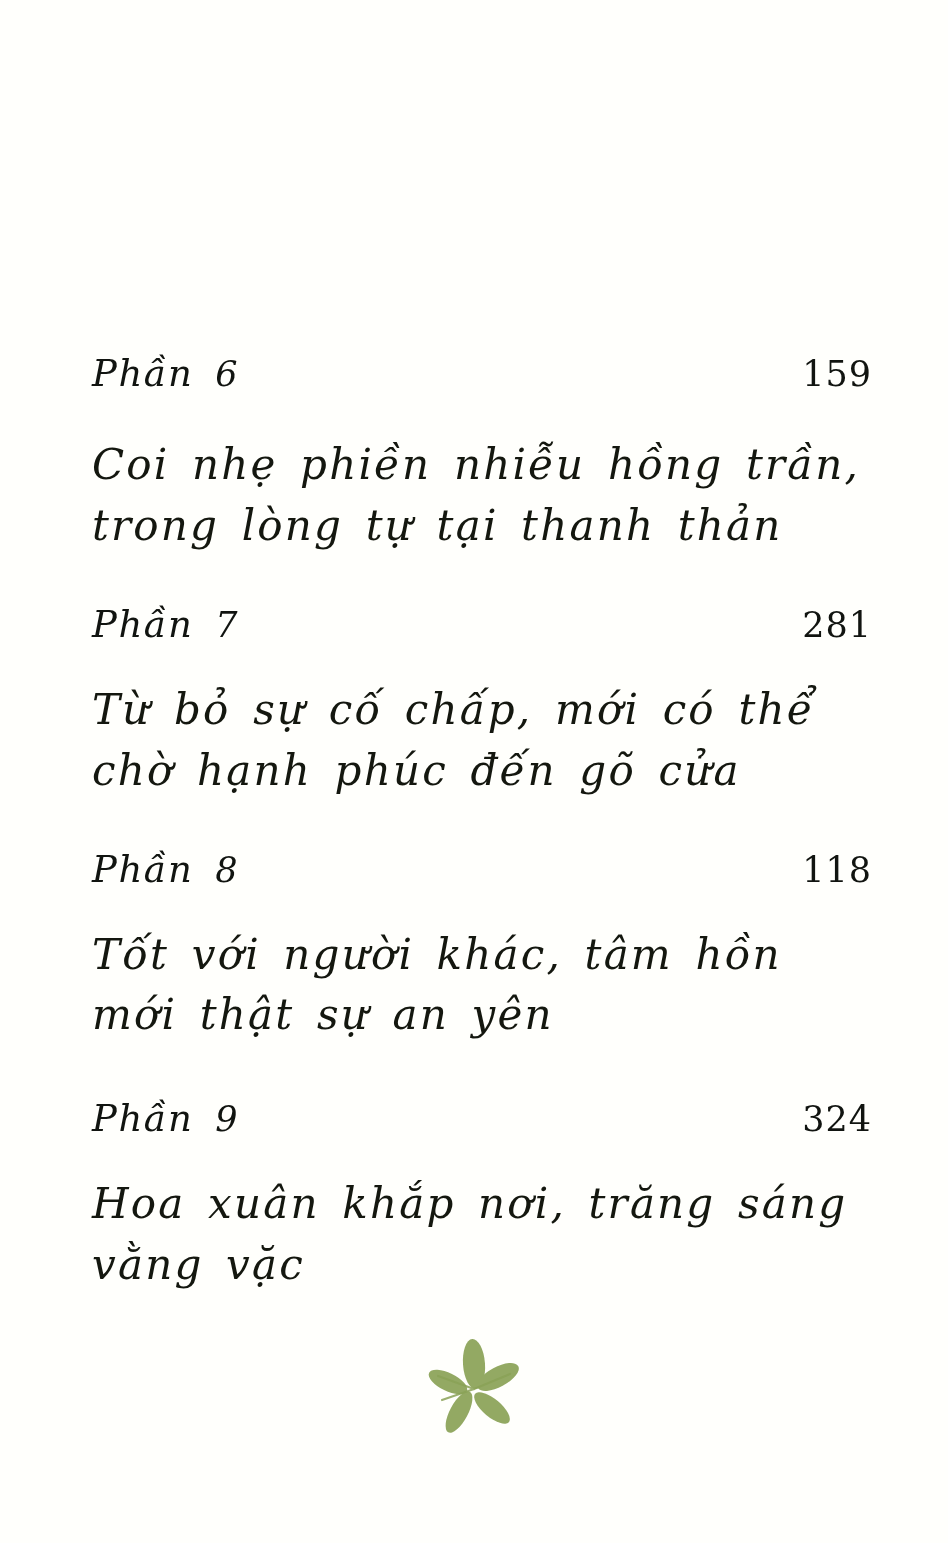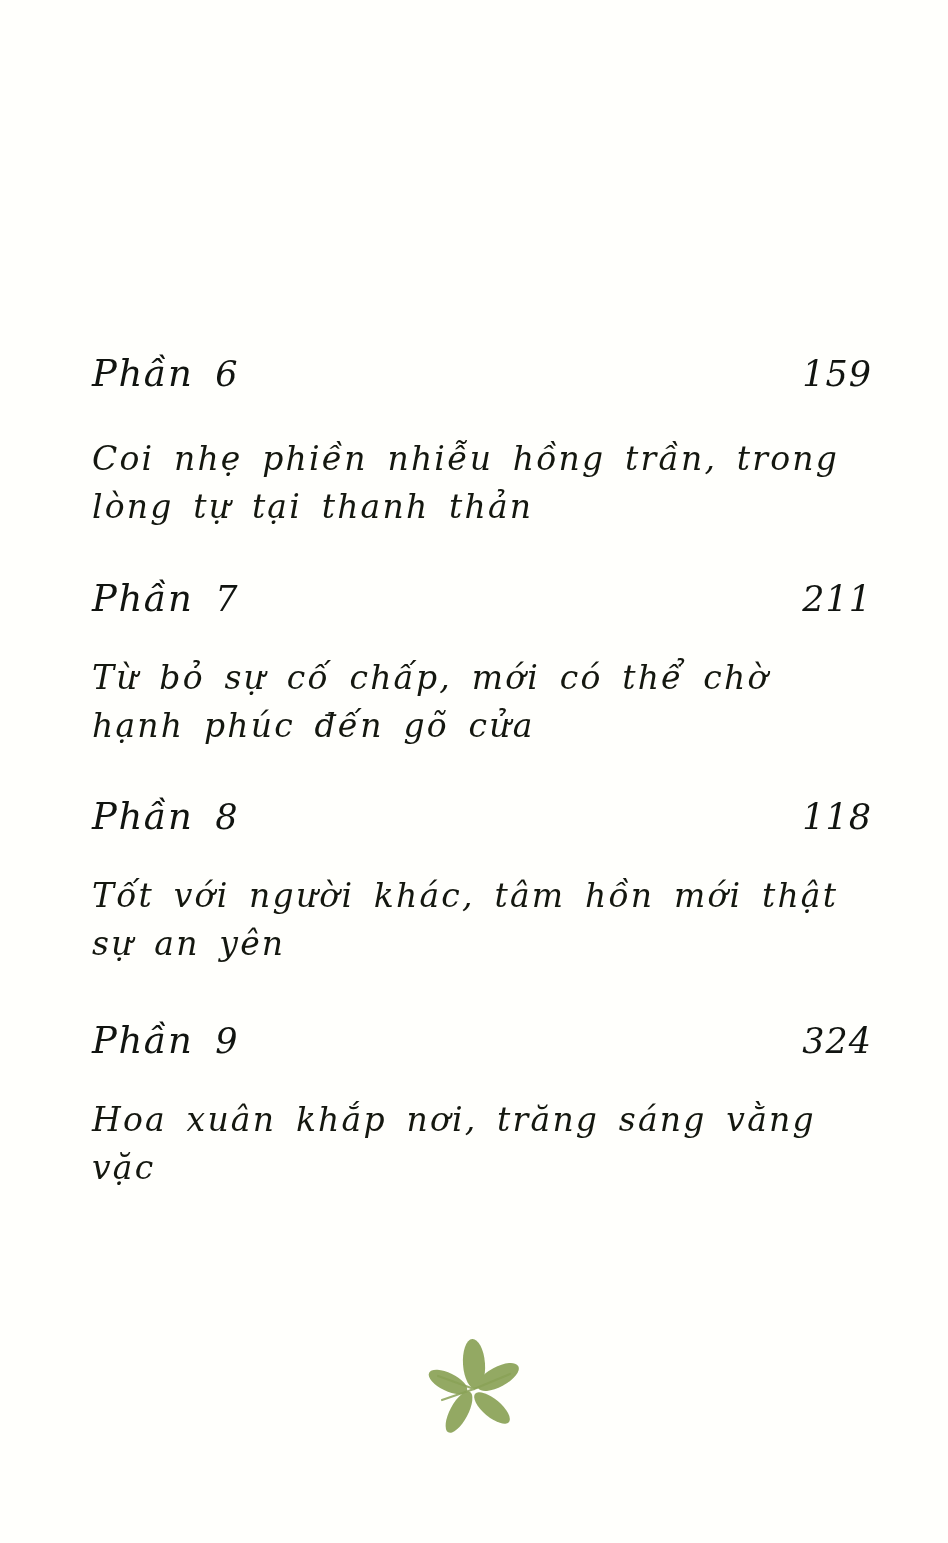--- a/index.html
+++ b/index.html
@@ -51,30 +51,29 @@
     color: #111410;
     white-space: nowrap;
   }
   .part-label .num {
     margin-left: 22px;
     font-size: 35px;
   }
 
   .page-num {
     font-family: "DejaVu Serif", serif;
-    font-style: italic;
     font-size: 35px;
     letter-spacing: 1px;
     color: #111410;
   }
 
   .entry-title {
     font-family: "DejaVu Serif", serif;
     font-style: italic;
-    font-size: 33px;
+    font-size: 42px;
     line-height: 1.45;
     letter-spacing: 2.2px;
     word-spacing: 7px;
     color: #14170f;
     margin: 0 0 46px 0;
   }
 
   .entry:nth-child(1) .entry-head { margin-bottom: 40px; }
   .entry-3 .entry-title { margin-bottom: 51px; }
   .entry-4 .entry-title { margin-bottom: 16px; }
@@ -105,21 +104,21 @@
         <div class="page-num">159</div>
       </div>
       <p class="entry-title">Coi nhẹ phiền nhiễu hồng trần, trong lòng tự tại thanh thản</p>
     </div>
 
     <div class="entry entry-2">
       <div class="entry-head">
         <div class="part-label">
           <span>Phần</span><span class="num">7</span>
         </div>
-        <div class="page-num">211</div>
+        <div class="page-num">281</div>
       </div>
       <p class="entry-title">Từ bỏ sự cố chấp, mới có thể chờ hạnh phúc đến gõ cửa</p>
     </div>
 
     <div class="entry entry-3">
       <div class="entry-head">
         <div class="part-label">
           <span>Phần</span><span class="num">8</span>
         </div>
         <div class="page-num">118</div>

